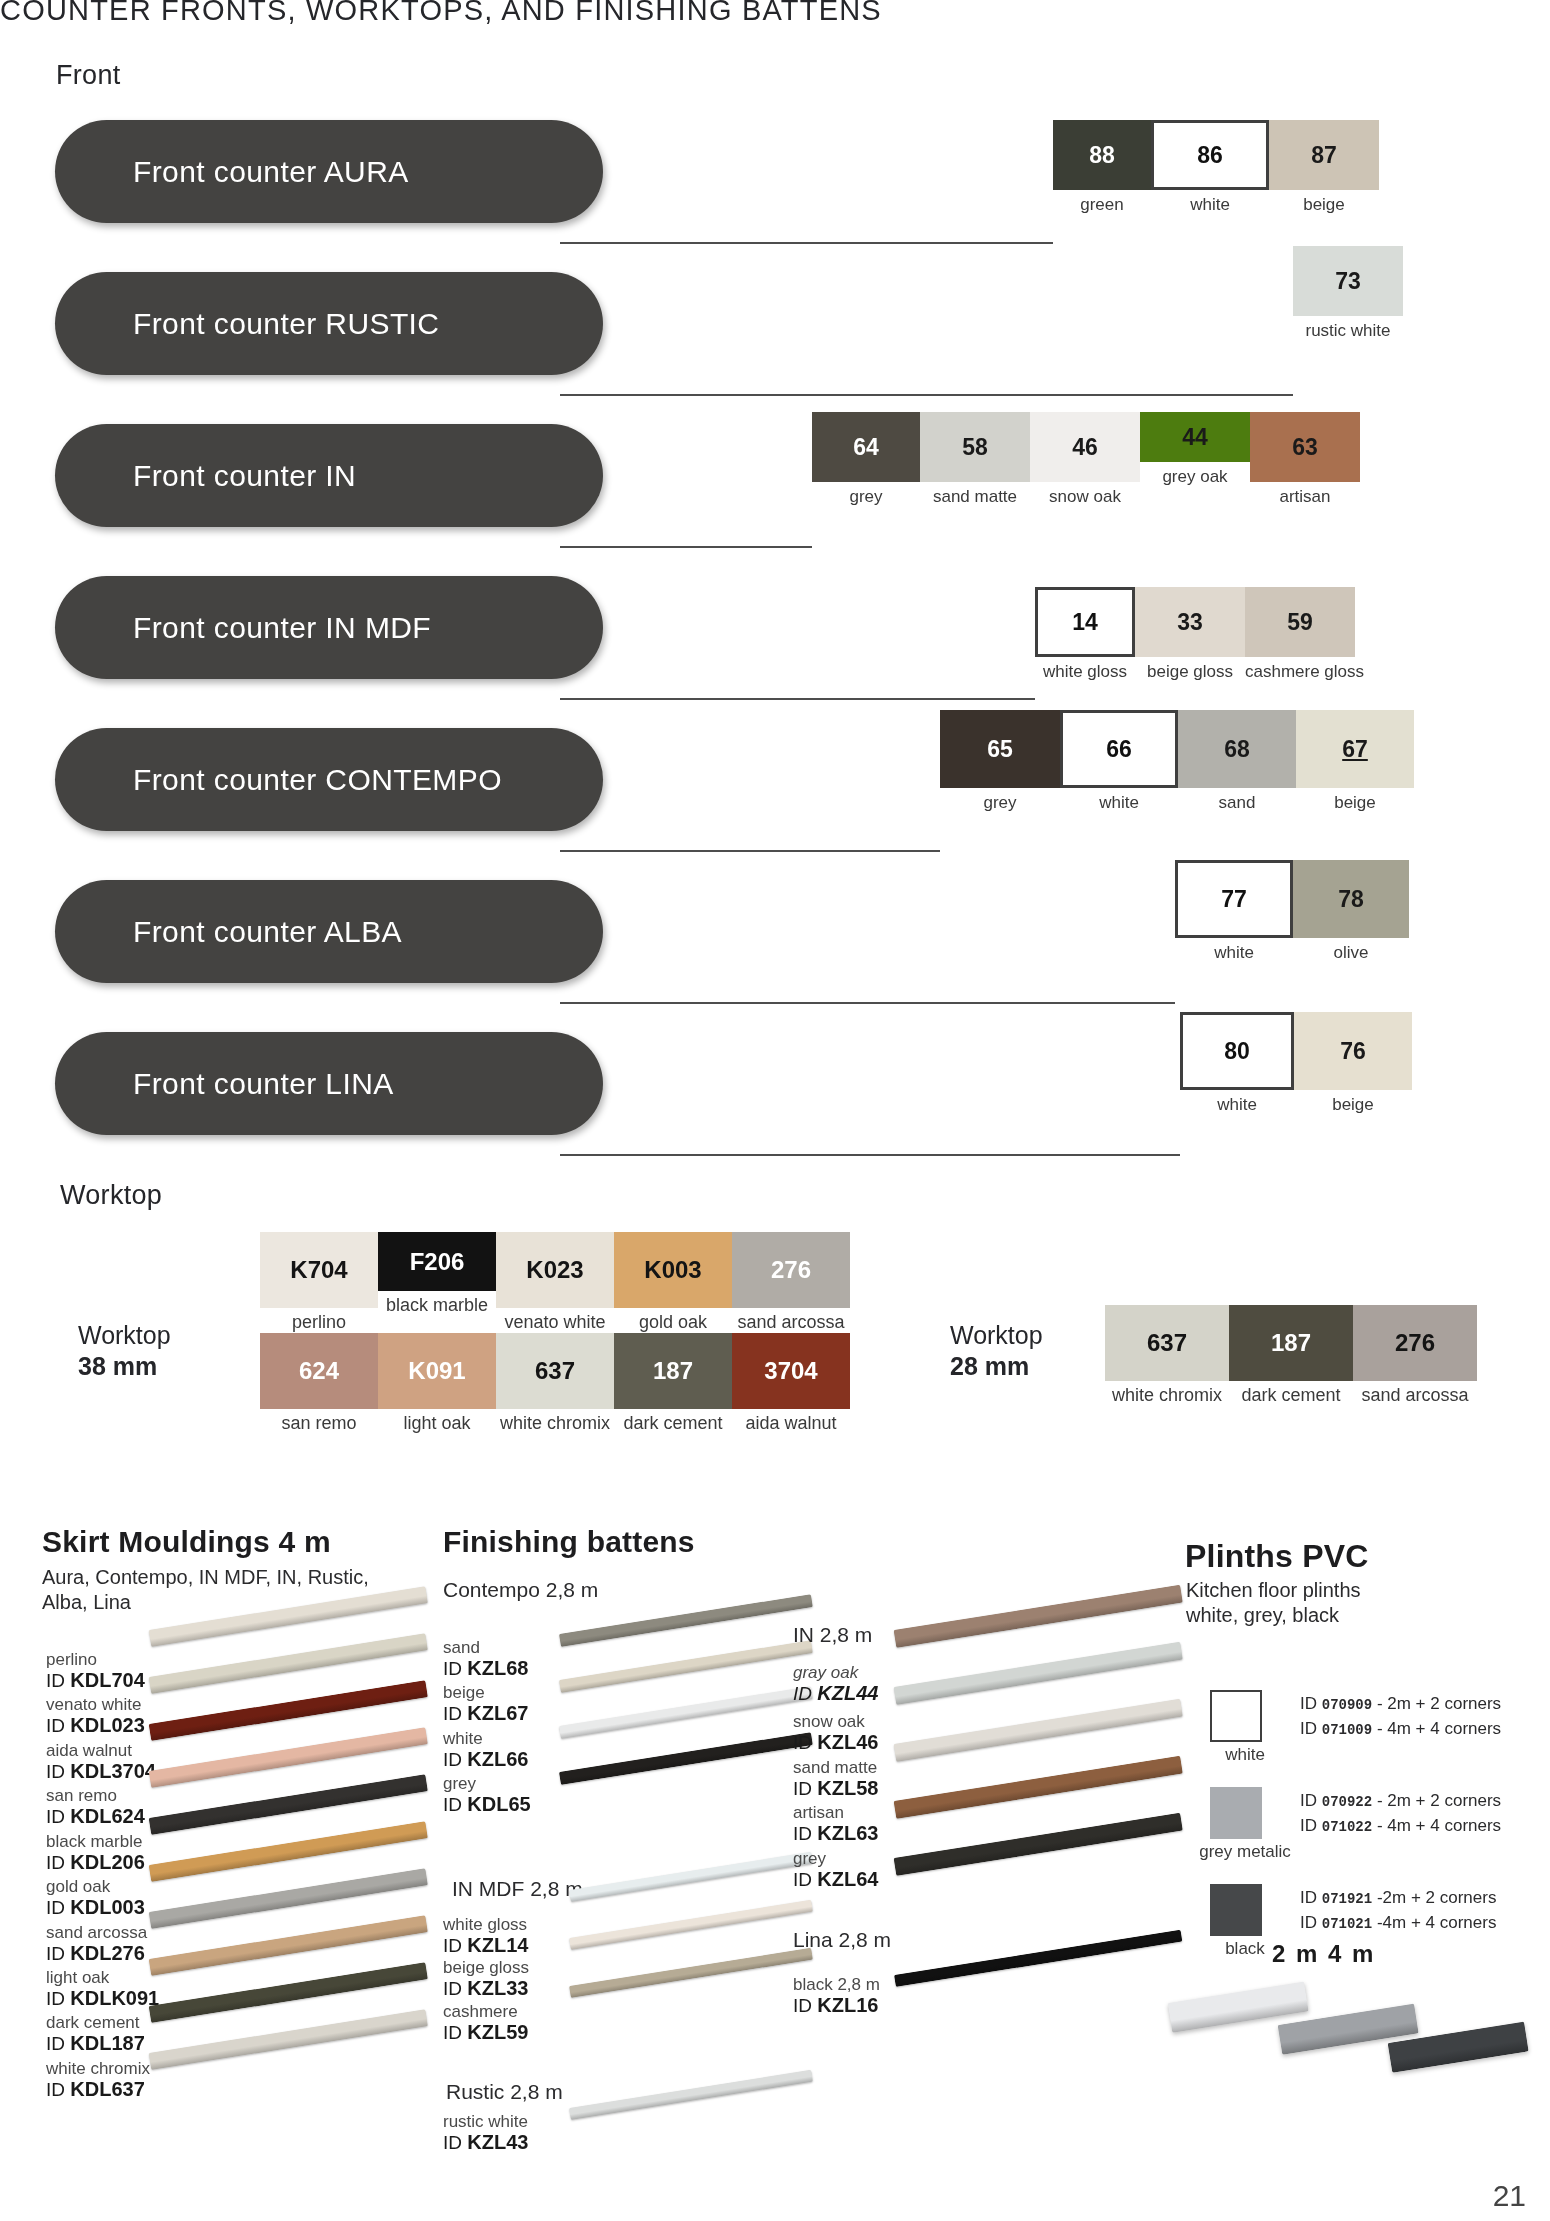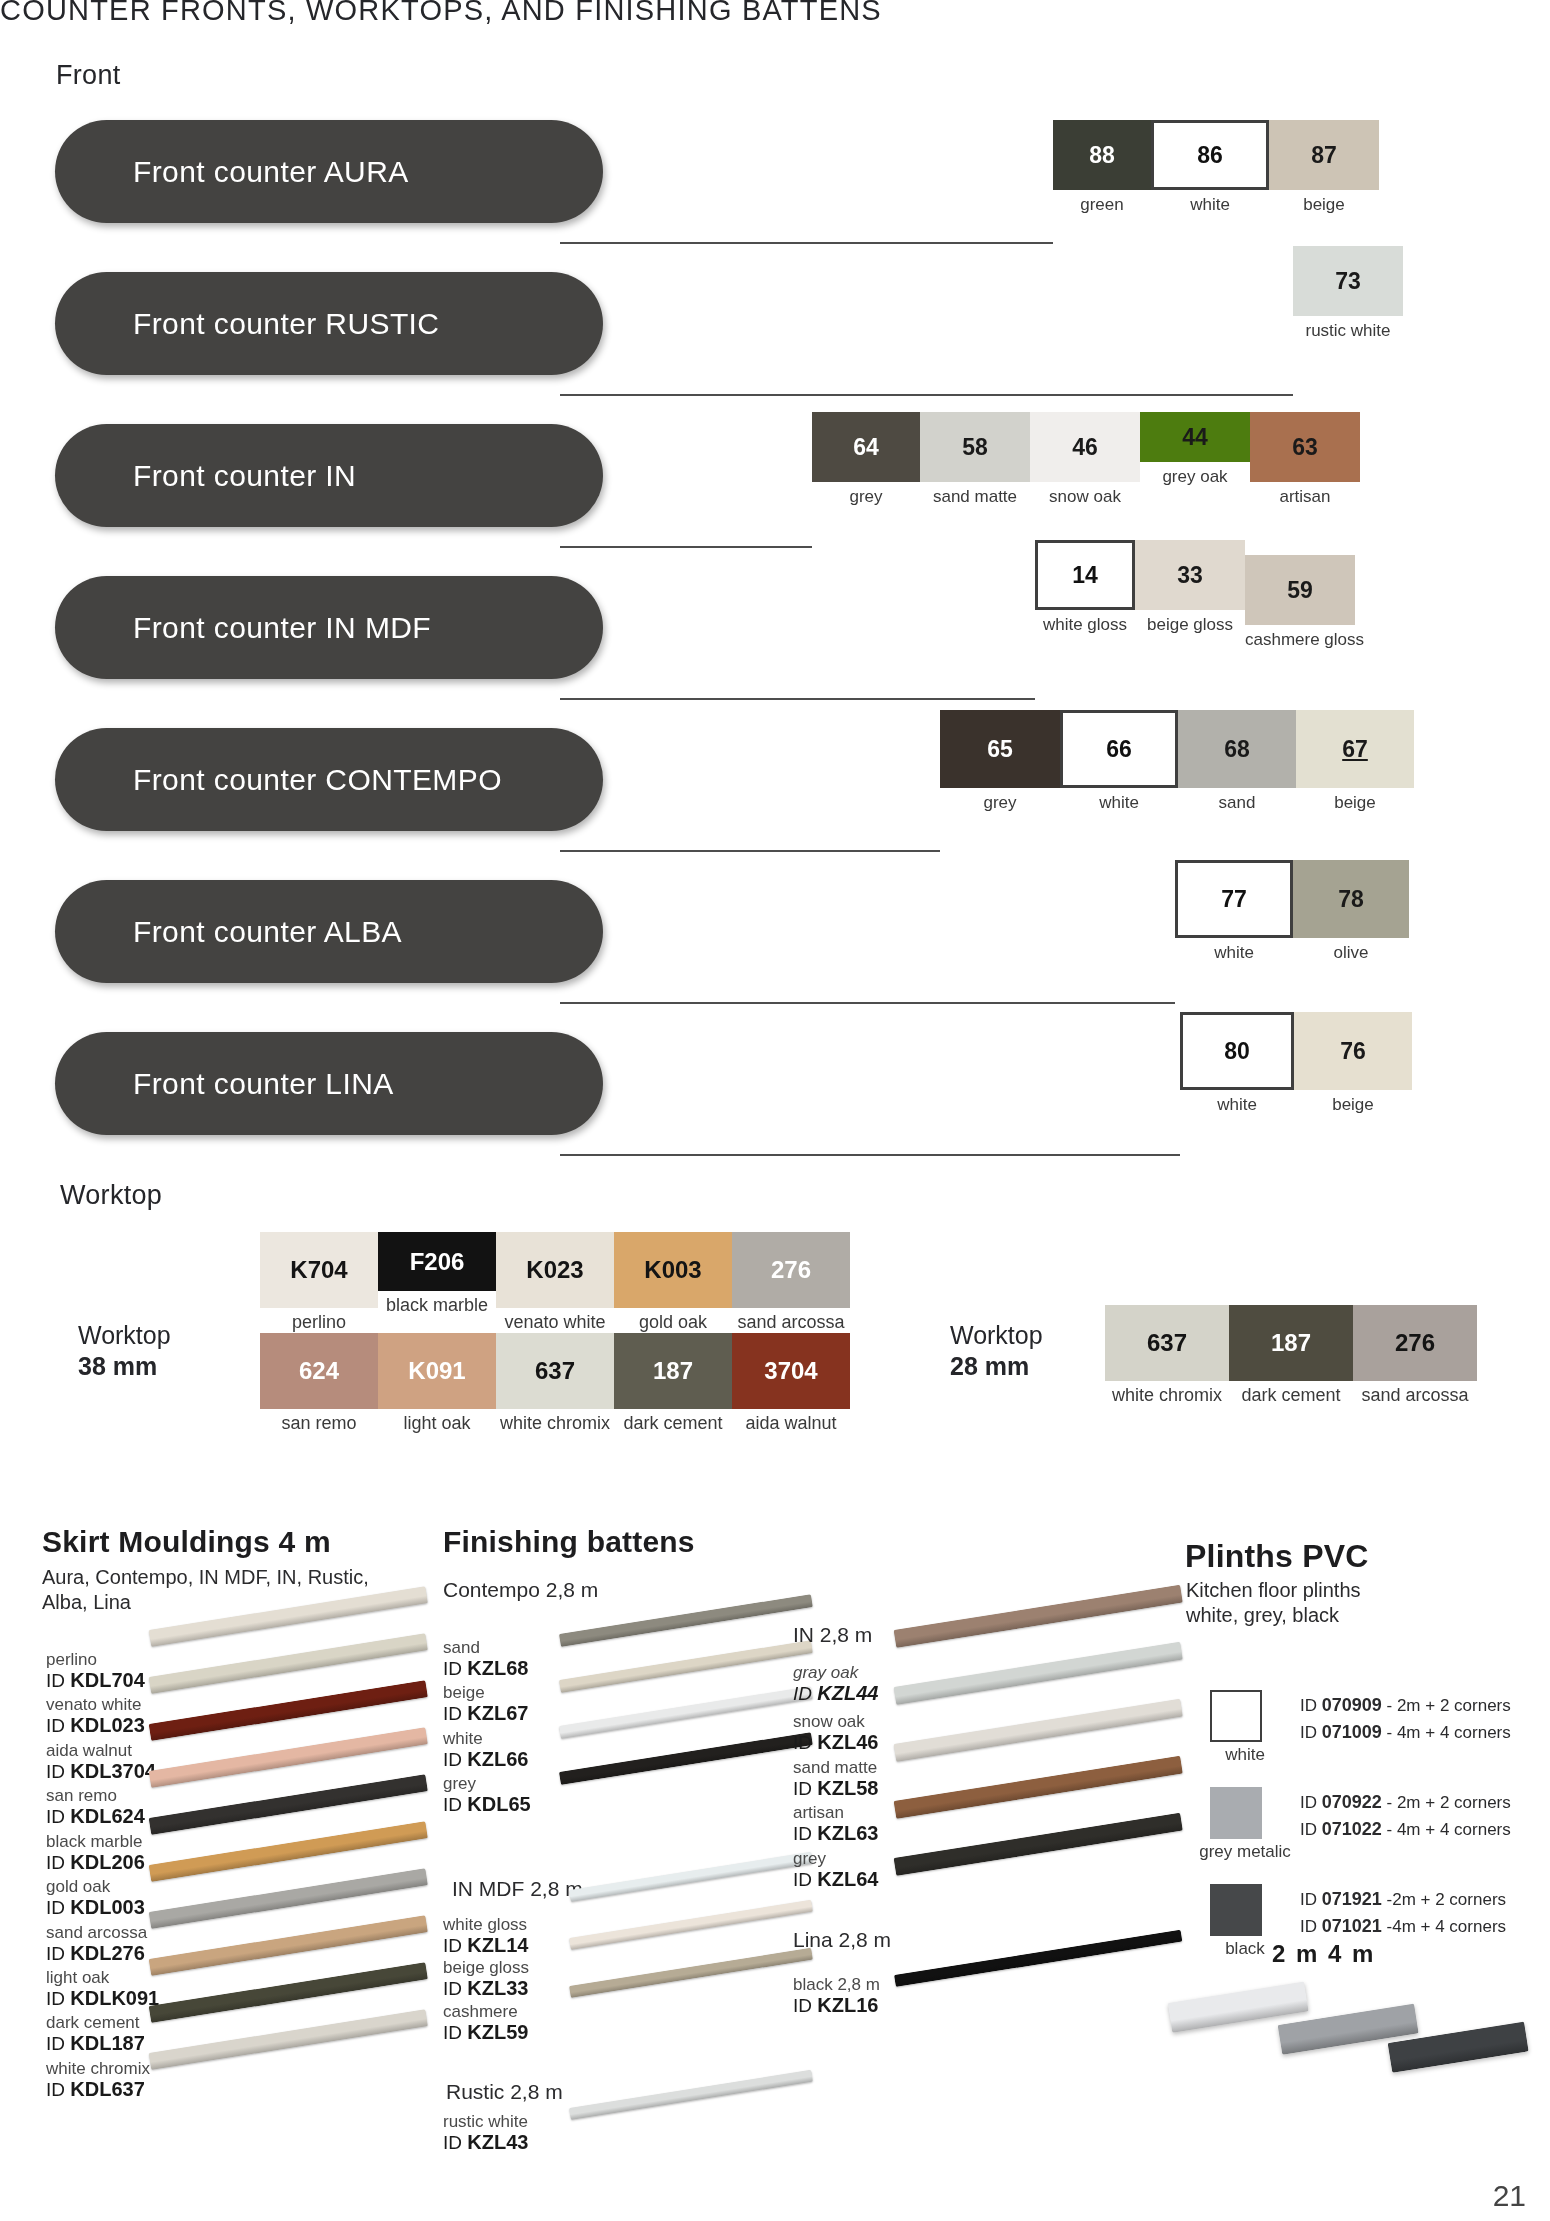--- a/index.html
+++ b/index.html
@@ -69,21 +69,21 @@
   .item .id{ font-size:19px; color:#1a1a1a; }
   .item .id b{ font-weight:700; font-size:20px;}
 
   
   .stick{ position:absolute; transform-origin:left center; border-radius:2px;}
 
   
   .pl-sq{ width:52px; height:52px; }
   .pl-cap{ font-size:17px; color:#3a3a3a; margin-top:3px; text-align:center;}
   .pl-line{ font-size:17px; color:#2b2b2d; white-space:nowrap; line-height:1.45;}
-  .pl-line b{ font-weight:700; font-size:18px; }
+  .pl-line b{ font-weight:700; font-size:14px;font-family:Liberation Mono, monospace; }
 
   #page-number{ position:absolute; right:24px; bottom:8px; font-size:30px; color:#444; }
 </style>
 </head>
 <body>
 
 <div class="abs" id="page-header">COUNTER FRONTS, WORKTOPS, AND FINISHING BATTENS</div>
 
 <div class="abs sec-title" style="left:56px; top:60px;">Front</div>
 
@@ -146,21 +146,21 @@
           <div class="chip darktxt" style="width: 110px; height: 70px; background: rgb(169, 112, 79);">63</div>
           <div class="cap">artisan</div>
         </div>
       </div>
     </div>
     <div class="front-row">
       <div class="pill" style="top: 456px;">
         <span>Front counter IN MDF</span>
       </div>
       <div class="rule" style="left: 560px; width: 475px; top: 578px;"></div>
-      <div class="sw-group" style="left: 1035px; top: 420px;">
+      <div class="sw-group" style="left: 1035px; top: 452px; align-items: flex-end;">
         <div class="sw" style="margin-top: 0px;">
           <div class="chip outlined" style="width: 100px; height: 70px;">14</div>
           <div class="cap">white gloss</div>
         </div>
         <div class="sw" style="margin-top: 0px;">
           <div class="chip darktxt" style="width: 110px; height: 70px; background: rgb(224, 217, 207);">33</div>
           <div class="cap">beige gloss</div>
         </div>
         <div class="sw" style="margin-top: 15px;">
           <div class="chip darktxt" style="width: 110px; height: 70px; background: rgb(207, 198, 186);">59</div>

